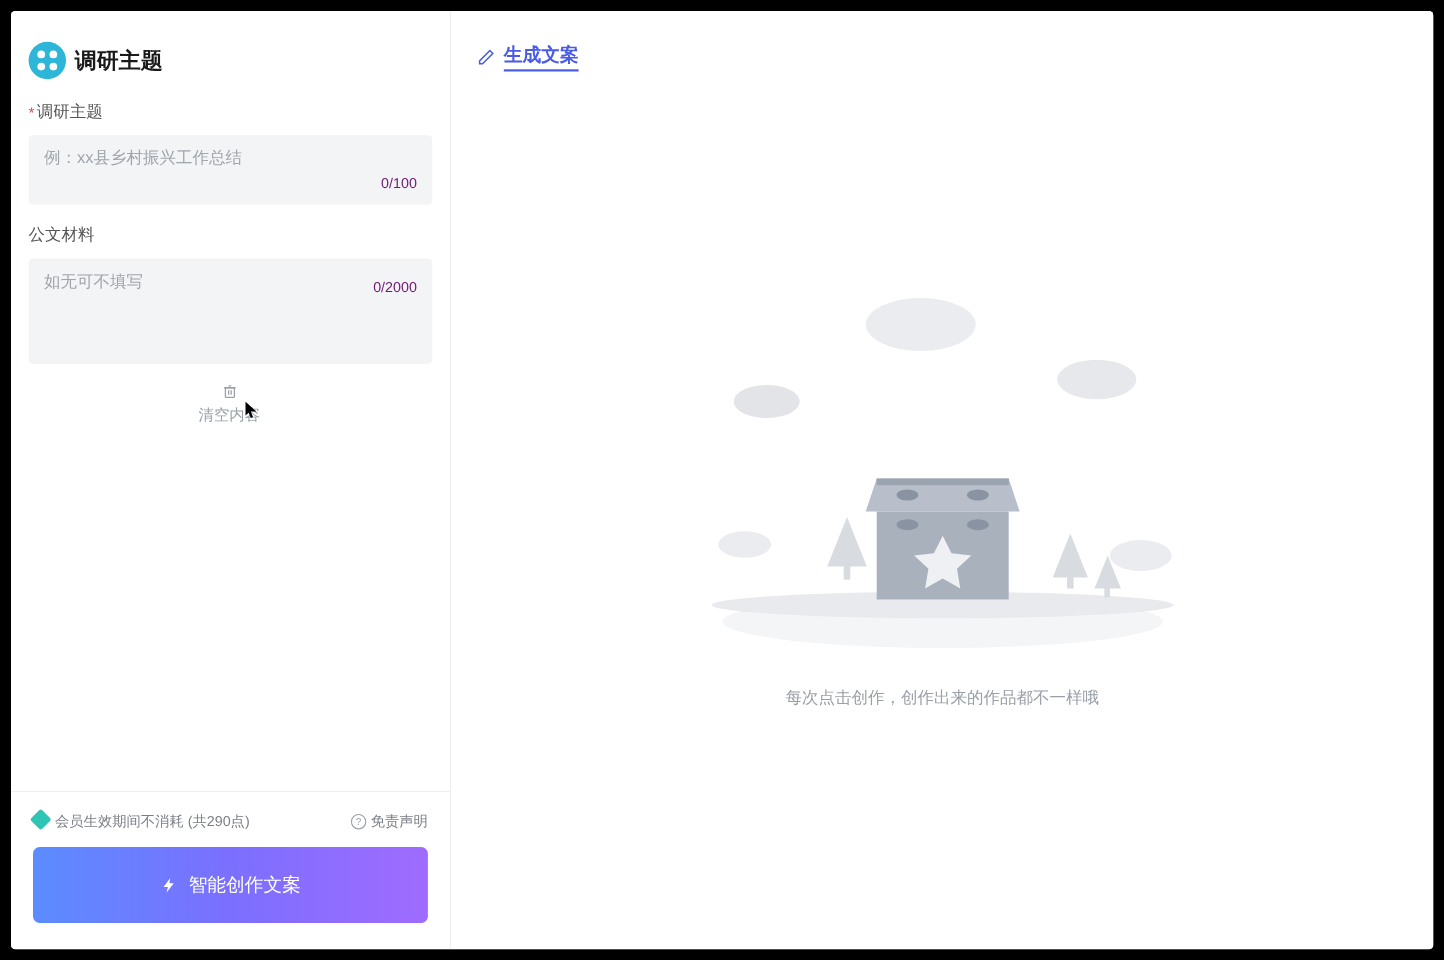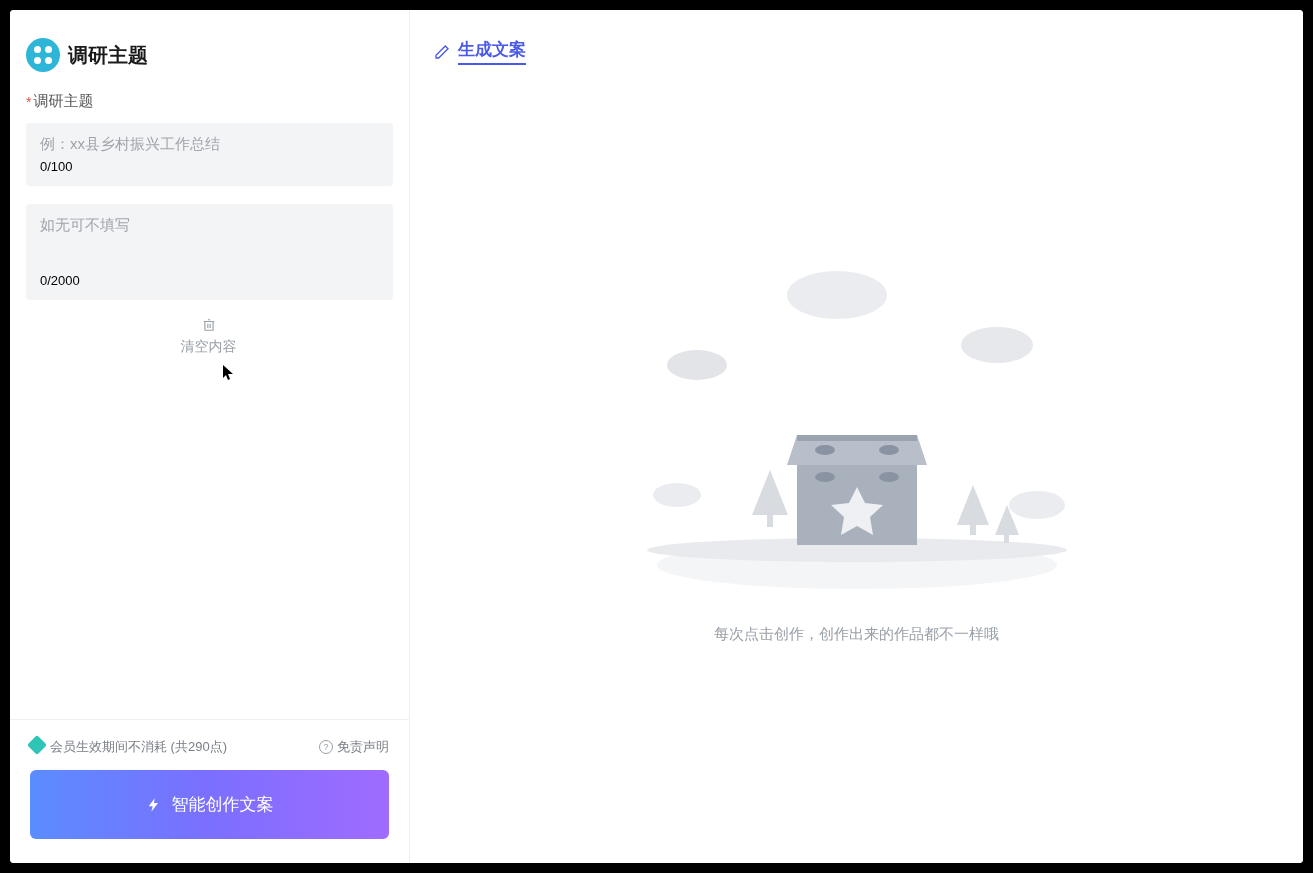--- a/index.html
+++ b/index.html
@@ -89,26 +89,26 @@
       border: none;
       background: transparent;
       font-size: 15px;
       color: #333;
       outline: none;
       font-family: inherit;
       resize: none;
     }
     .text-input::placeholder { color: #a0a4ab; }
     .counter {
-      text-align: left;
-      color: #000000;
+      text-align: right;
+      color: #701a75;
       font-size: 13px;
       margin-top: 6px;
     }
-    .textarea-wrap { min-height: 96px; display: flex; flex-direction: column; }
+    .textarea-wrap { min-height: 96px; display: flex; flex-direction: row; }
     .textarea-wrap .text-input { flex: 1; min-height: 48px; }
     .clear-row {
       display: flex;
       justify-content: flex-end;
       align-items: center;
       gap: 6px;
       color: #9aa0a8;
       font-size: 14px;
       margin-top: 16px;
       padding-right: 2px;
@@ -238,20 +238,23 @@
           <span class="req">*</span>
           <span>调研主题</span>
         </div>
         <div class="input-wrap">
           <input type="text" class="text-input" placeholder="例：xx县乡村振兴工作总结" style="">
           <div class="counter">0/100</div>
         </div>
       </div>
 
       <div class="field-group">
+        <div class="field-label">
+          <span>公文材料</span>
+        </div>
         <div class="input-wrap textarea-wrap">
           <textarea class="text-input" placeholder="如无可不填写" style=""></textarea>
           <div class="counter">0/2000</div>
         </div>
       </div>
 
       <div class="clear-row">
         <svg class="trash-icon" viewBox="0 0 24 24" fill="none" stroke="#9aa0a8" stroke-width="2">
           <rect x="5" y="6" width="14" height="15" rx="1"></rect>
           <path d="M3 6h18M10 3h4M10 10v7M14 10v7"></path>

